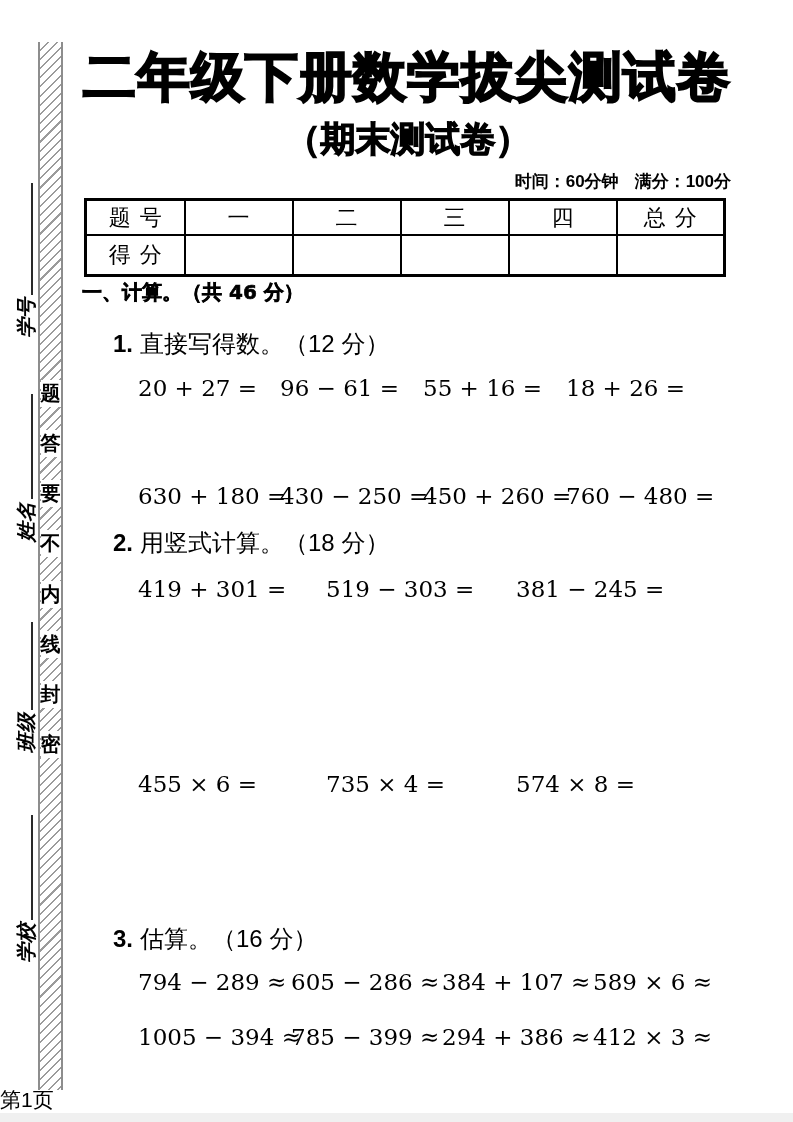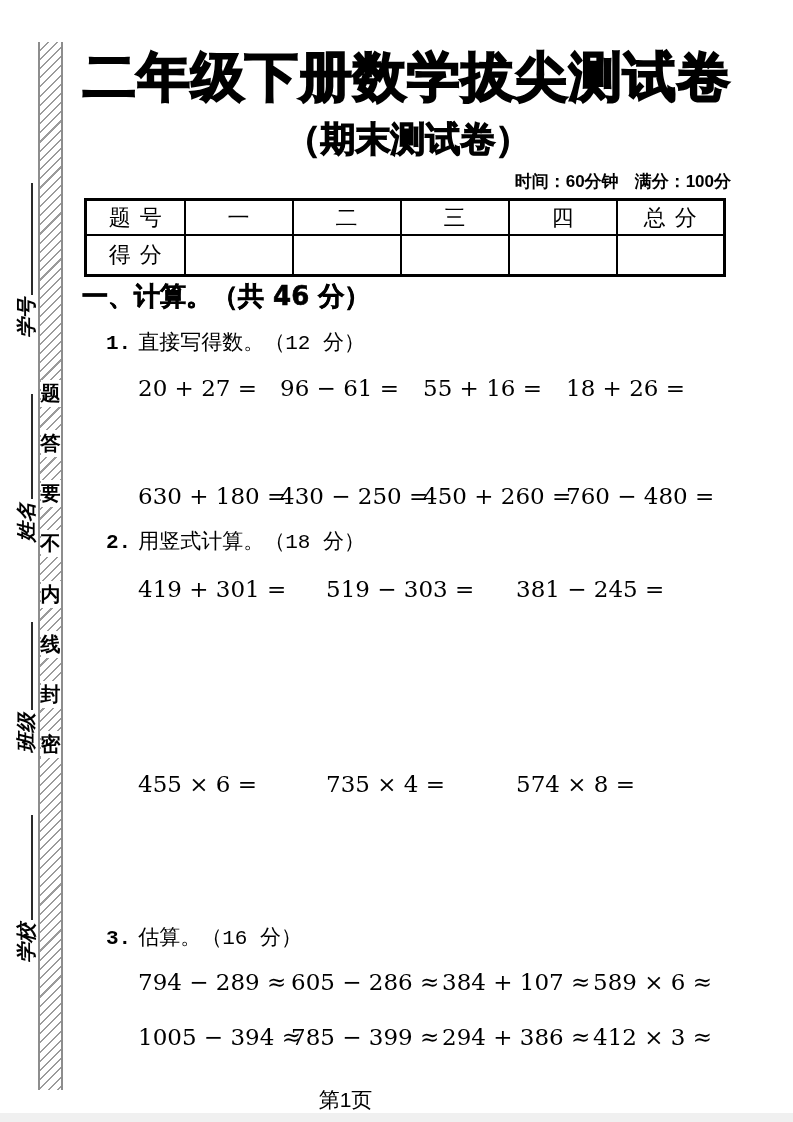--- a/index.html
+++ b/index.html
@@ -53,38 +53,38 @@
 
   
   table.score{position:absolute;left:84px;top:198px;border-collapse:collapse;border:3px solid #000;}
   table.score td{border:2px solid #000;text-align:center;font-size:22px;padding:0;}
   table.score tr.r1 td{height:33px;margin-top:20px;}
   table.score tr.r2 td{height:38px;}
   td.sp{letter-spacing:9px;text-indent:9px;}
 
   
   .sec-heading{
-    position:absolute;left:82px;top:279px;font-size:26px;font-weight:800;
+    position:absolute;left:82px;top:279px;font-size:20px;font-weight:800;
     -webkit-text-stroke:0.6px currentColor;font-family:"DejaVu Sans",sans-serif;
   }
-  .qlabel{position:absolute;left:106px;font-family:Liberation Mono, monospace;font-size:21px;}
+  .qlabel{position:absolute;left:113px;font-family:Liberation Sans, sans-serif;font-size:24px;}
   .qlabel .qnum{font-weight:700;margin-right:7px;}
   .q1{top:328px}.q2{top:527px}.q3{top:923px}
 
   .row{position:absolute;left:0;width:793px;height:30px;
        font-family:"DejaVu Serif",serif;font-size:23px;}
   .eq{position:absolute;top:0;white-space:nowrap;}
   .r1a{top:375px}.r1b{top:429px}.r1c{top:483px}
   .r2a{top:576px}.r2b{top:771px}
   .r3a{top:969px}.r3b{top:1024px}
   .a1{left:138px}.a2{left:280px}.a3{left:423px}.a4{left:566px}
   .b1{left:138px}.b2{left:326px}.b3{left:516px}
   .c1{left:138px}.c2{left:291px}.c3{left:442px}.c4{left:593px}
 
-  .footer{position:absolute;left:0;top:1086px;width:675px;text-align:center;font-size:21px;margin-left:8px;}
+  .footer{position:absolute;left:0;top:1086px;width:675px;font-size:21px;}
   .bottom-strip{position:absolute;left:0;top:1113px;width:793px;height:9px;background:#f0f0f0;}
 </style>
 </head>
 <body>
 
 <div class="page">
 
   <div class="sealband"></div>
   <div class="sealtext">
     <span>题</span>

